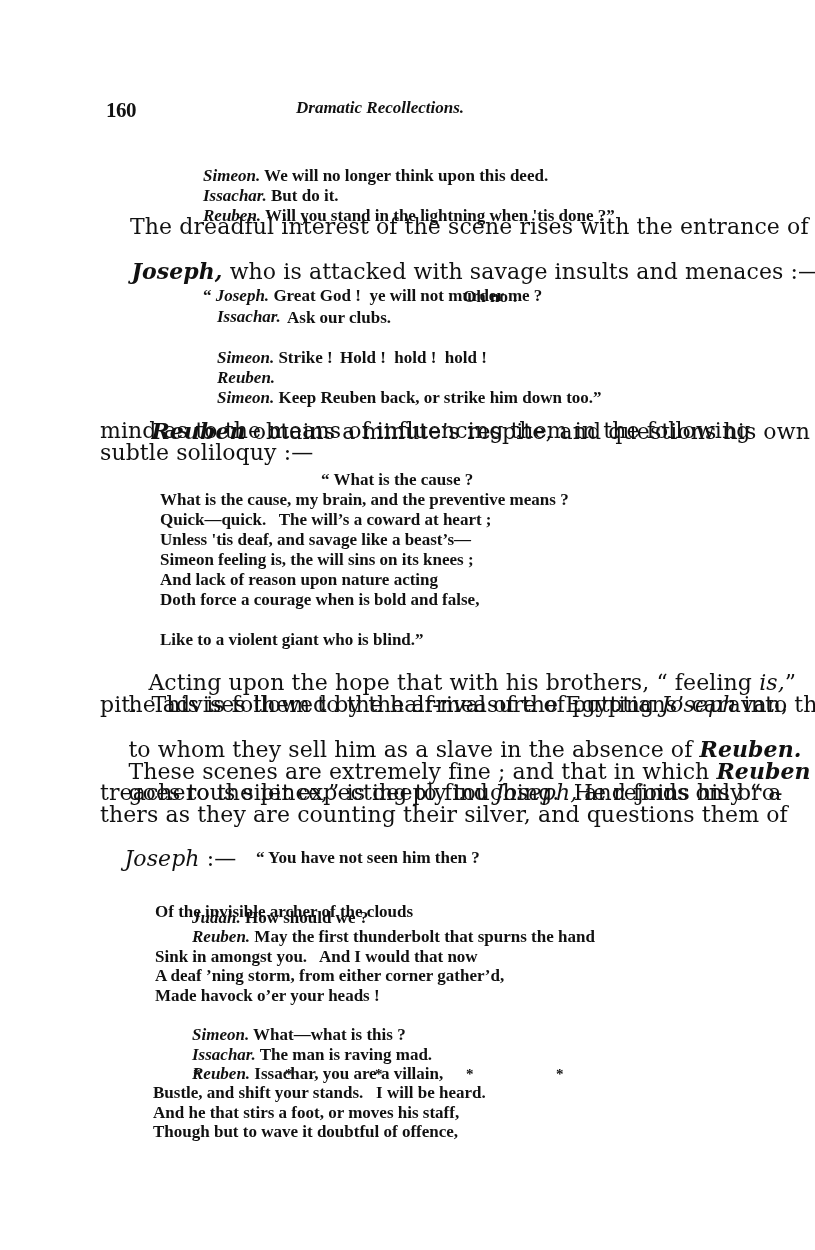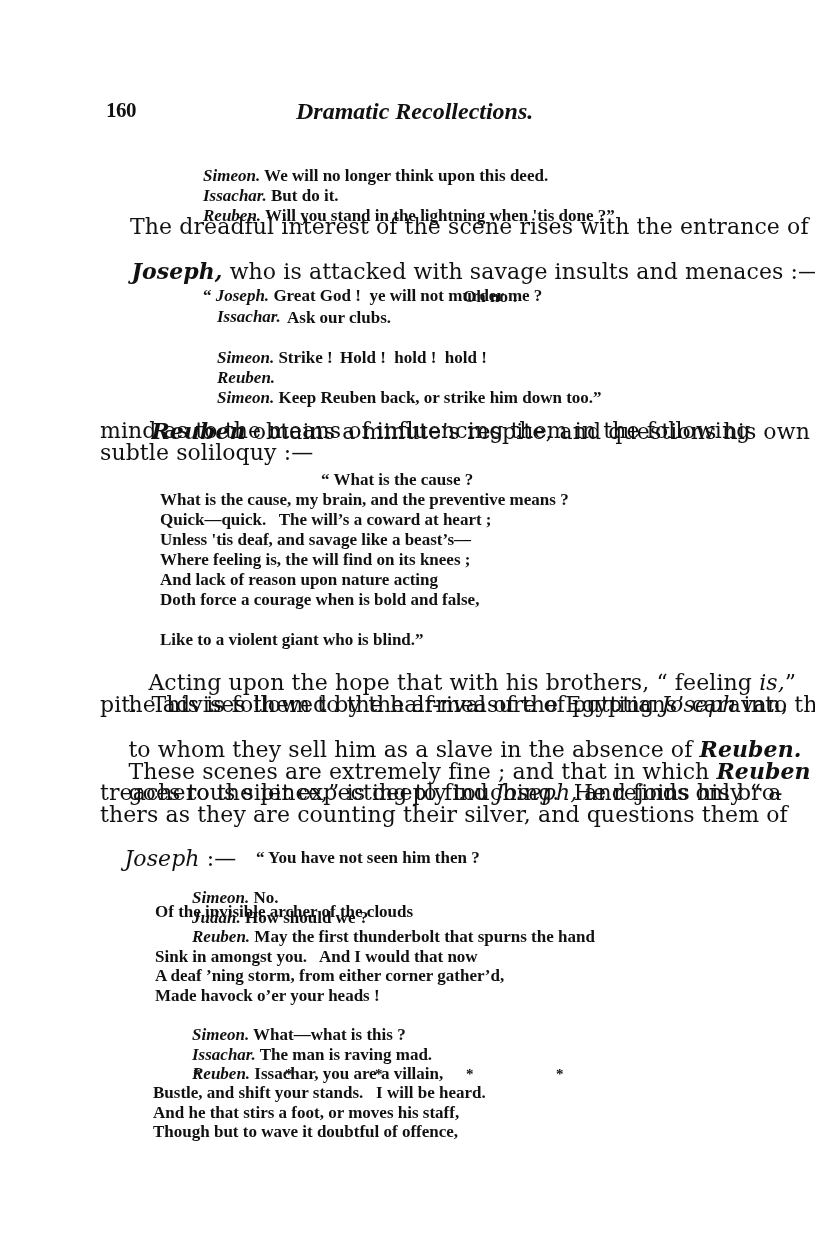--- a/index.html
+++ b/index.html
@@ -19,21 +19,21 @@
 
   .header { position: absolute; top: 98px; left: 0; width: 815px; height: 26px; }
   .page-number {
     position: absolute; left: 106px; top: 0;
     font-family: "Liberation Serif", serif;
     font-weight: bold; font-size: 21px; letter-spacing: -0.5px;
   }
   .running-head {
     position: absolute; left: 296px; top: 0;
     font-family: "Liberation Serif", serif;
-    font-style: italic; font-weight: bold; font-size: 24px;
+    font-style: italic; font-weight: bold; font-size: 17px;
   }
 
   .line {
     position: absolute;
     white-space: pre;
     font-family: "Liberation Serif", serif;
     font-size: 17px;
     line-height: 20px;
   }
   .verse { font-weight: bold; font-size: 17px; }
@@ -96,21 +96,21 @@
   <div class="line prose" style="left:123px; top:398px;">
     <span class="sp">Reuben</span><span> obtains a minute’s respite, and questions his own</span>
   </div>
   <div class="line prose justify" style="left:100px; top:420px; width:578px;">mind as to the means of influencing them in the following</div>
   <div class="line prose" style="left:100px; top:442px;">subtle soliloquy :—</div>
 
   <div class="line verse" style="left:321px; top:470px;">“ What is the cause ?</div>
   <div class="line verse" style="left:160px; top:490px;">What is the cause, my brain, and the preventive means ?</div>
   <div class="line verse" style="left:160px; top:510px;">Quick—quick.   The will’s a coward at heart ;</div>
   <div class="line verse" style="left:160px; top:530px;">Unless 'tis deaf, and savage like a beast’s—</div>
-  <div class="line verse" style="left:160px; top:550px;">Where feeling is, the will find on its knees ;</div>
+  <div class="line verse" style="left:160px; top:550px;">Simeon feeling is, the will sins on its knees ;</div>
   <div class="line verse" style="left:160px; top:570px;">And lack of reason upon nature acting</div>
   <div class="line verse" style="left:160px; top:590px;">Doth force a courage when is bold and false,</div>
   <div class="line verse" style="left:160px; top:630px;">Like to a violent giant who is blind.”</div>
 
   <div class="line prose" style="left:120px; top:650px;">
     <span>Acting upon the hope that with his brothers, “ feeling </span><span class="it">is,</span><span>”</span>
   </div>
   <div class="line prose" style="left:100px; top:672px;">
     <span>he advises them to the half-measure of putting </span><span class="it">Joseph</span><span> into the</span>
   </div>
@@ -124,23 +124,20 @@
   <div class="line prose" style="left:100px; top:760px;">
     <span>goes to the pit expecting to find </span><span class="it">Joseph,</span><span> and finds only “ a</span>
   </div>
   <div class="line prose" style="left:100px; top:782px;">treacherous silence,” is deeply touching.  He rejoins his bro-</div>
   <div class="line prose" style="left:100px; top:804px;">thers as they are counting their silver, and questions them of</div>
   <div class="line prose" style="left:96px; top:826px;">
     <span class="it">Joseph</span><span> :—</span>
   </div>
 
   <div class="line verse" style="left:256px; top:848px;">“ You have not seen him then ?</div>
-  <div class="line verse" style="left:175px; top:868px;">
-    <span class="sp">Simeon.</span><span> No.</span>
-  </div>
   <div class="line verse" style="left:175px; top:888px;">
     <span class="sp">Judah.</span><span> How should we ?</span>
   </div>
   <div class="line verse" style="left:175px; top:907px;">
     <span class="sp">Reuben.</span><span> May the first thunderbolt that spurns the hand</span>
   </div>
   <div class="line verse" style="left:155px; top:902px;">Of the invisible archer of the clouds</div>
   <div class="line verse" style="left:155px; top:947px;">Sink in amongst you.   And I would that now</div>
   <div class="line verse" style="left:155px; top:966px;">A deaf ’ning storm, from either corner gather’d,</div>
   <div class="line verse" style="left:155px; top:986px;">Made havock o’er your heads !</div>

